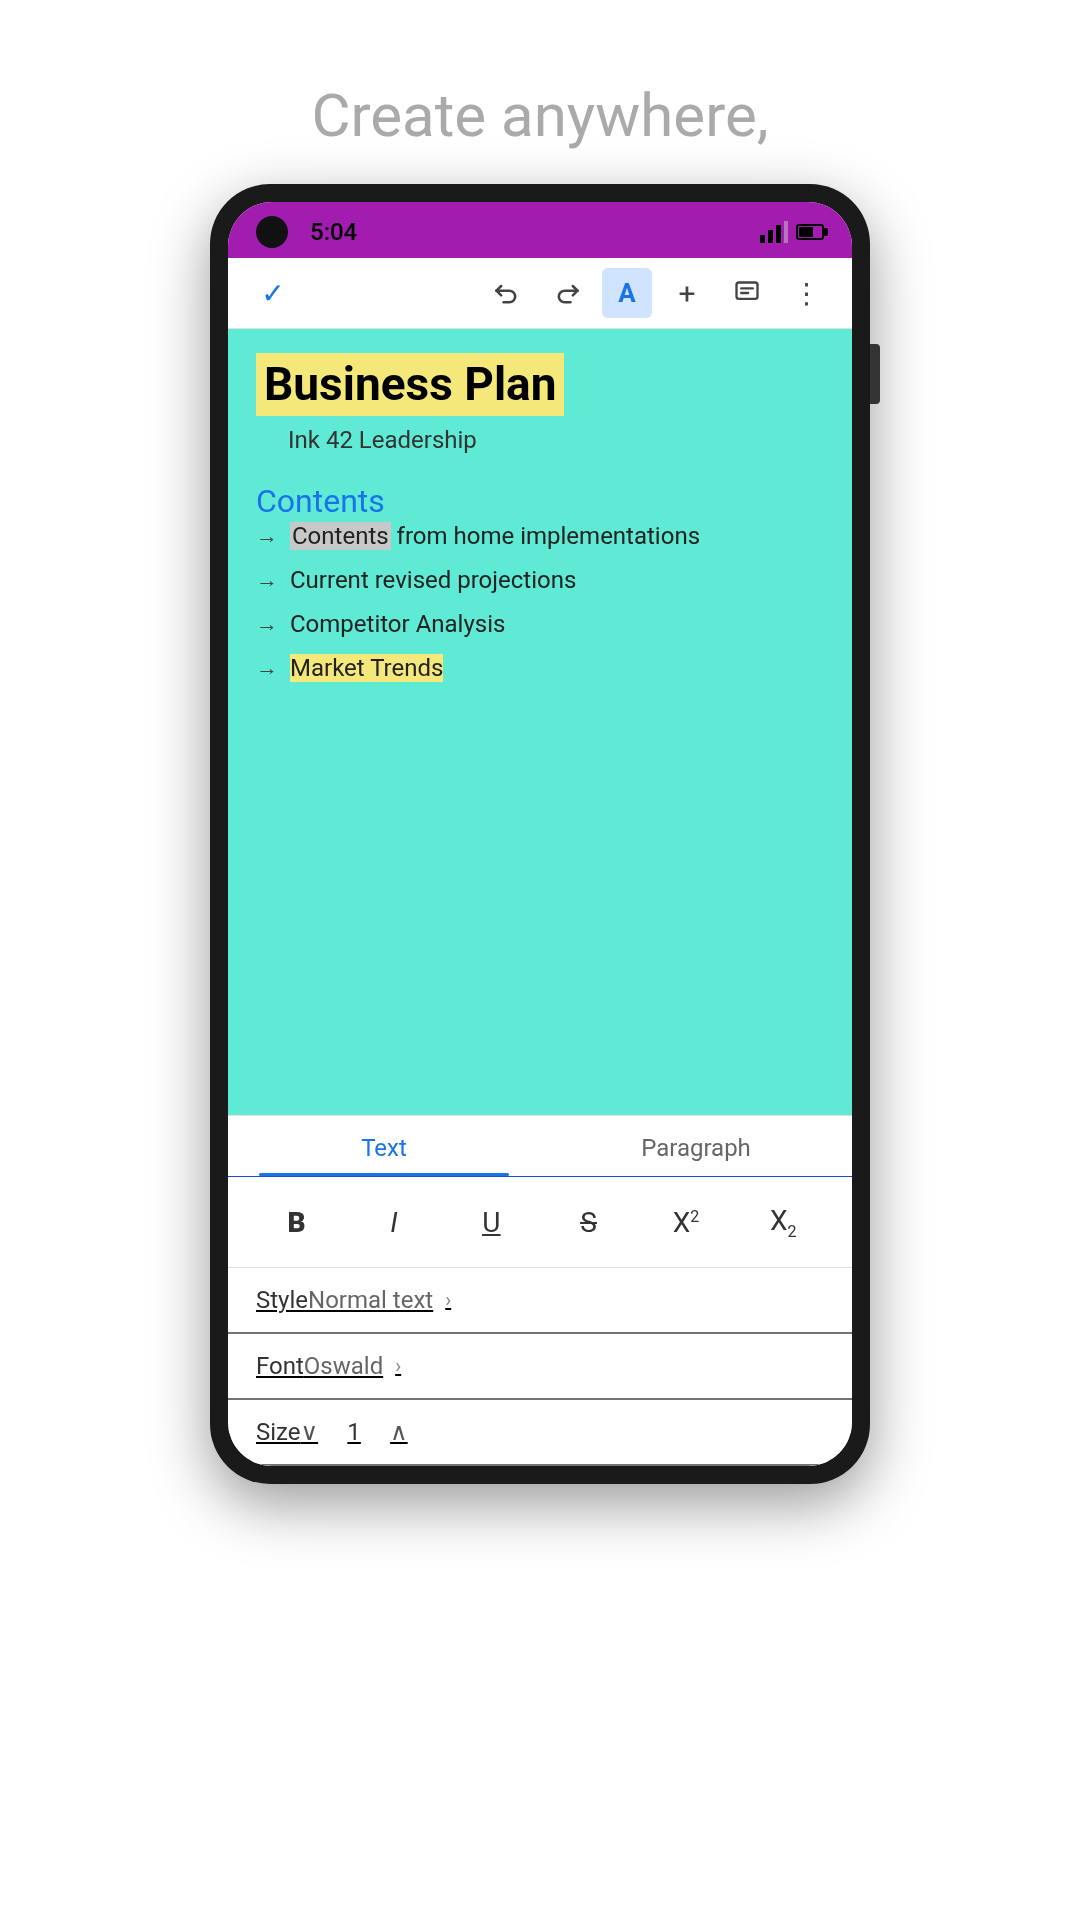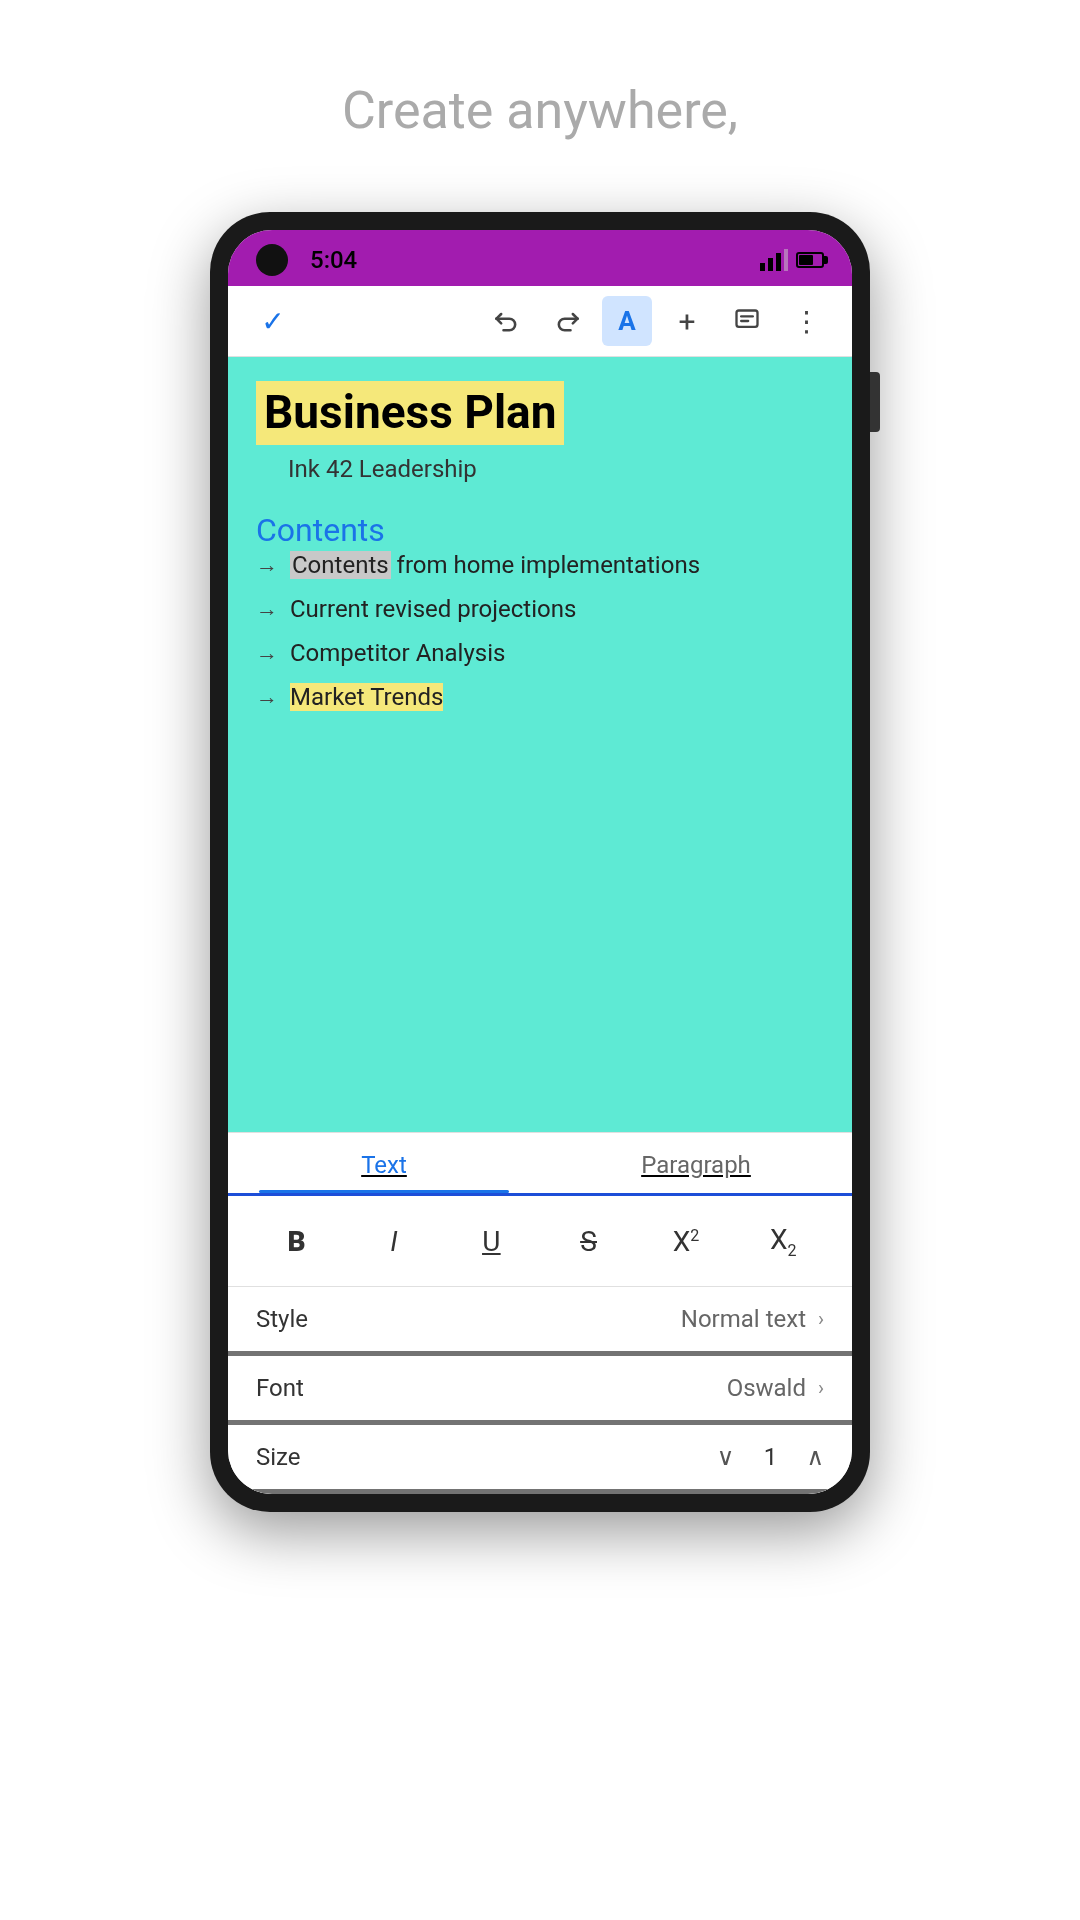--- a/index.html
+++ b/index.html
@@ -7,23 +7,23 @@
       width: 1080px;
       height: 1920px;
       background: #ffffff;
       font-family: 'Roboto', Arial, sans-serif;
       overflow: hidden;
     }
 
     
     .page-header {
       text-align: center;
-      padding: 80px 60px 70px;
+      padding: 80px 60px 32px;
       color: #aaaaaa;
-      font-size: 52px;
+      font-size: 60px;
       font-weight: 400;
       line-height: 1.2;
     }
 
     
     .phone-wrapper {
       display: flex;
       justify-content: center;
       align-items: flex-start;
     }
@@ -222,22 +222,21 @@
     }
 
     
     .bottom-panel {
       background: #ffffff;
       border-top: 1px solid #e0e0e0;
     }
 
     .bottom-tabs {
       display: flex;
-      border-bottom: 3px solid #1d4ed8;
-      text-decoration: underline;
+      border-bottom: 1px solid #1d4ed8;
     }
 
     .bottom-tab {
       flex: 1;
       text-align: center;
       padding: 18px 0 14px;
       font-size: 24px;
       color: #666;
       cursor: pointer;
       position: relative;
@@ -279,23 +278,23 @@
     }
 
     .fmt-btn.bold { font-weight: 700; font-style: normal; text-decoration: none; }
     .fmt-btn.italic { font-style: italic; font-weight: normal; }
     .fmt-btn.underline { text-decoration: underline; }
     .fmt-btn.strikethrough { text-decoration: line-through; }
 
     .format-row {
       display: flex;
       align-items: center;
-      justify-content: space-between;
       padding: 18px 28px;
-      border-bottom: 5px solid #737373;
+      border-bottom: 2px solid #737373;
+      text-decoration: underline;
     }
 
     .format-row-label {
       font-size: 24px;
       color: #333;
     }
 
     .format-row-value {
       display: flex;
       align-items: center;

